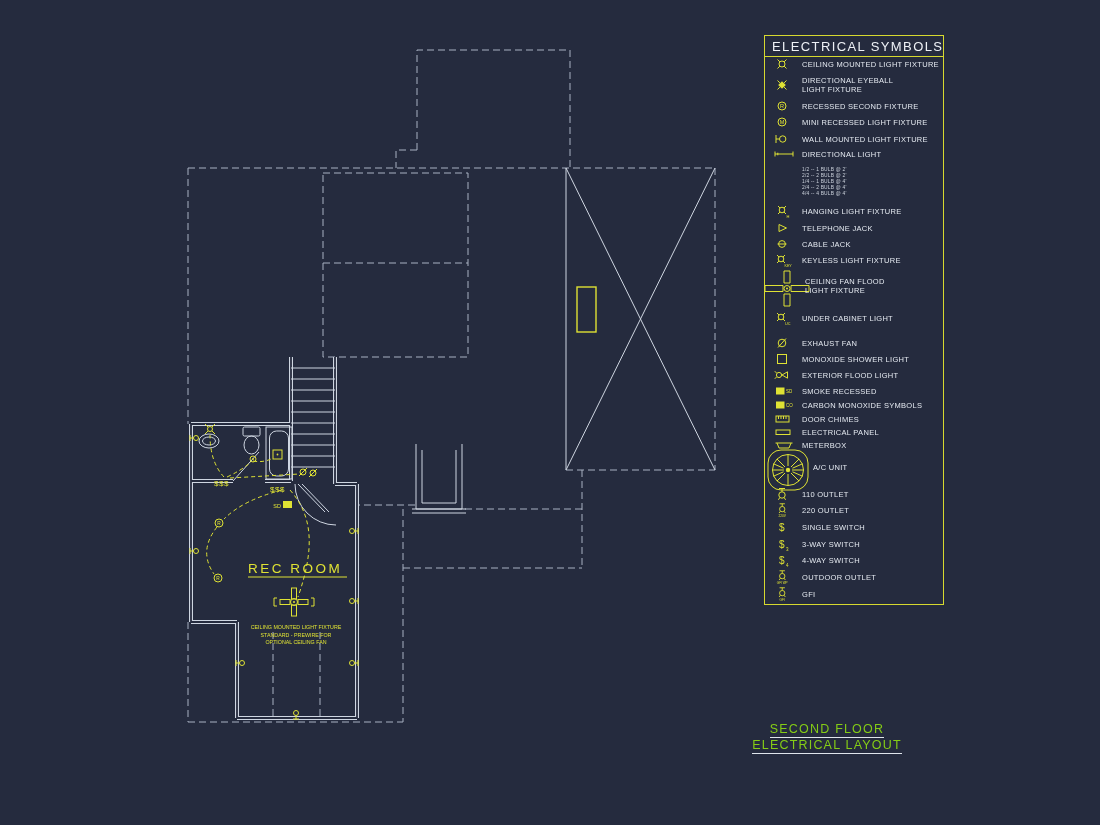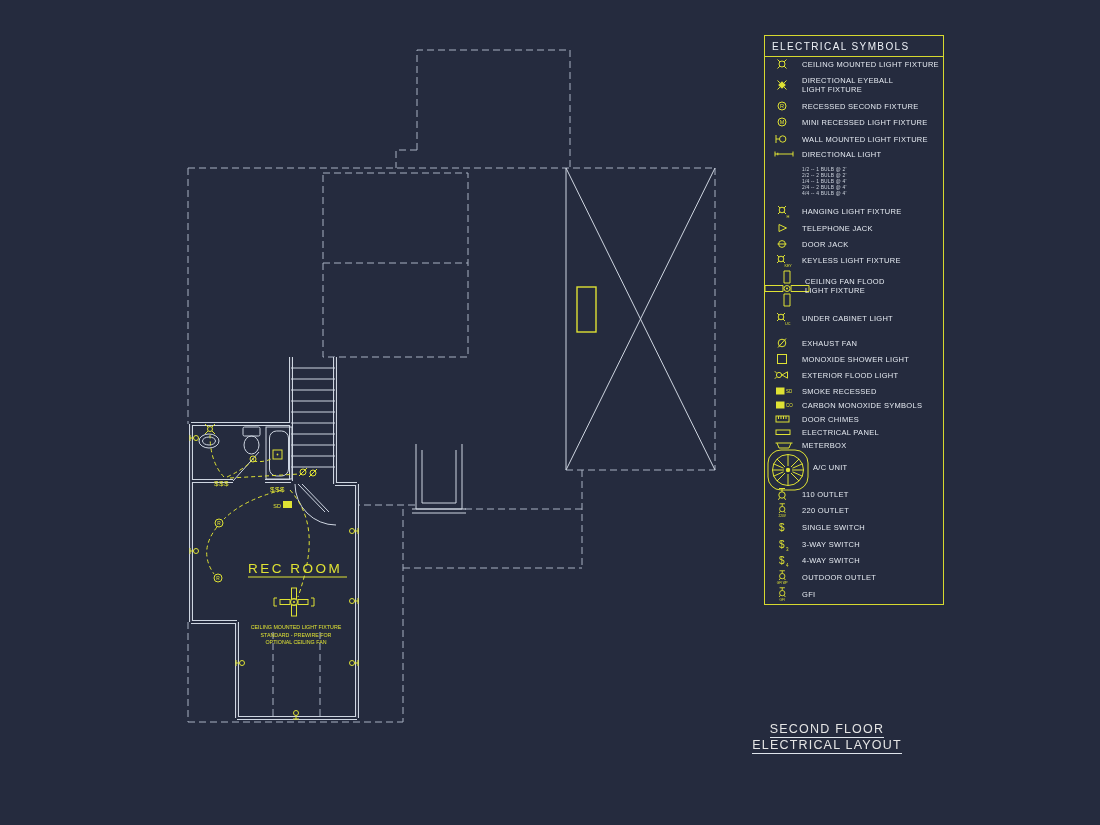--- a/index.html
+++ b/index.html
@@ -13,36 +13,36 @@
   .wd {stroke:#a9b2c2;stroke-width:1;fill:none;stroke-dasharray:7 4}
   .y  {stroke:#dfe234;stroke-width:1;fill:none}
   .y2 {stroke:#dfe234;stroke-width:1.4;fill:none}
   .yd {stroke:#dfe234;stroke-width:1;fill:none;stroke-dasharray:4 3}
   .yf {fill:#dfe234;stroke:none}
   .ytx{fill:#dfe234;}
   
   .legend{position:absolute;left:764px;top:35px;width:178px;height:568px;
           border:1px solid #d6d92f;background:#252b3e}
   .ltitle{position:absolute;top:0;left:0;right:0;height:20px;border-bottom:1px solid #d6d92f;
-          color:#eef1f6;font-size:10px;letter-spacing:1.4px;display:flex;align-items:center;
+          color:#eef1f6;font-size:13px;letter-spacing:1.4px;display:flex;align-items:center;
           padding-left:7px;white-space:nowrap}
   .lrow{position:absolute;left:7px;display:flex;align-items:center;gap:6px;height:12px}
   .sym{width:24px;height:16px;flex:0 0 24px;overflow:visible}
   .sym path,.sym circle,.sym rect{stroke:#dfe234;fill:none;stroke-width:1}
   .sym .fl{fill:#dfe234;stroke:none}
   .sym text{fill:#dfe234;stroke:none;font-family:"Liberation Sans",sans-serif}
   .llab{font-size:7.5px;letter-spacing:.3px;color:#e4e9f0;line-height:9px;width:142px}
   .sub{position:absolute;left:37px;top:131px;font-size:4.9px;color:#ccd2dc;
        line-height:6px;letter-spacing:.2px;white-space:nowrap}
   .bigsym{position:absolute;overflow:visible}
   .bigsym path,.bigsym circle,.bigsym rect{stroke:#dfe234;fill:none;stroke-width:1}
   .bigsym .fl{fill:#dfe234;stroke:none}
   
   .sheet-title{position:absolute;left:742px;top:722px;width:170px;text-align:center;
-               color:#e5e5e5;font-size:12.5px;letter-spacing:1.2px;line-height:14px}
+               color:#84cc16;font-size:12.5px;letter-spacing:1.2px;line-height:14px}
   .sheet-title span{display:inline-block;border-bottom:1px solid #dfe5ec;padding-bottom:1px}
 </style>
 </head>
 <body>
 
 <svg id="plan" width="1100" height="825" viewBox="0 0 1100 825">
 
   <g>
     <path class="wd" d="M417,150 V50 H570 V168"></path>
     <path class="wd" d="M417,150 H396 V168"></path>
@@ -260,21 +260,21 @@
       <path d="M7,4.5 L14.5,8 L7,11.5 Z"></path>
       </svg>
     <span class="llab">TELEPHONE JACK</span>
   </div>
 
   <div class="lrow" style="top:202px">
     <svg class="sym" viewBox="0 0 24 16">
       <circle cx="10" cy="8" r="3.4"></circle>
         <path d="M5.5,8 H14.5"></path>
       </svg>
-    <span class="llab">DOOR JACK</span>
+    <span class="llab">CABLE JACK</span>
   </div>
 
   <div class="lrow" style="top:218px">
     <svg class="sym" viewBox="0 0 24 16">
       <circle cx="9" cy="7" r="2.8"></circle>
         <path d="M7.1,5.1 L5,3 M10.9,5.1 L13,3 M7.1,8.9 L5,11 M10.9,8.9 L13,11"></path>
       <text x="12.5" y="14.5" font-size="3.6">KEY</text>
       </svg>
     <span class="llab">KEYLESS LIGHT FIXTURE</span>
   </div>

